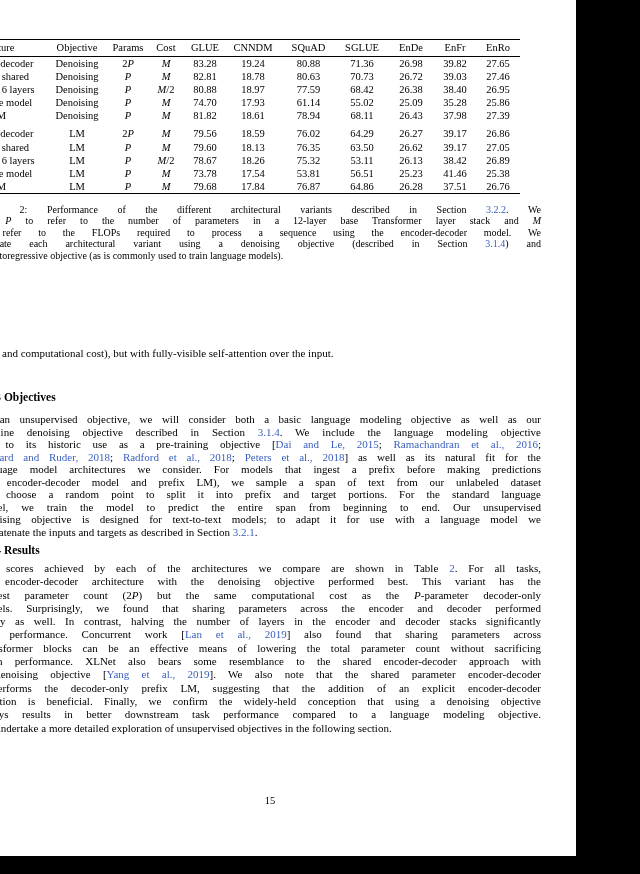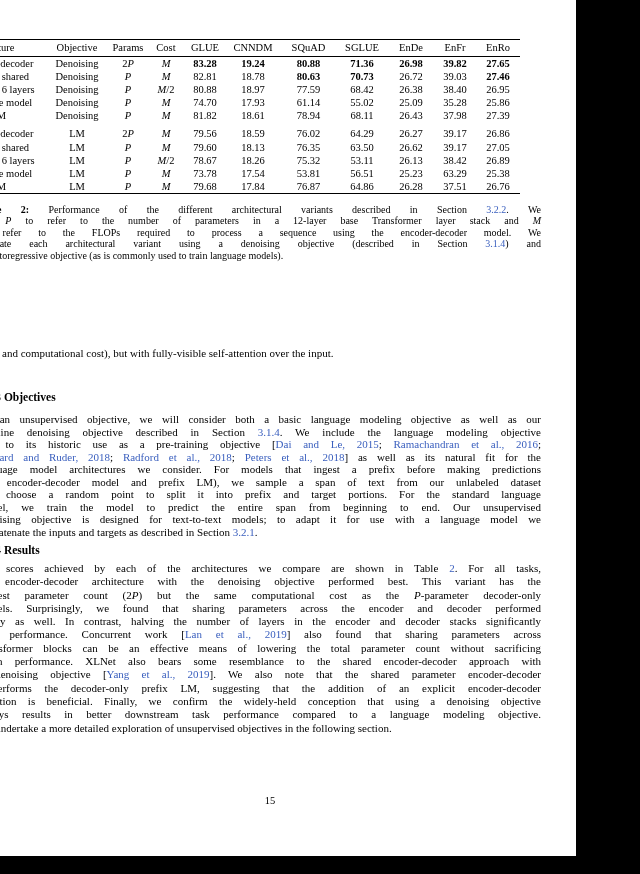--- a/index.html
+++ b/index.html
@@ -10,21 +10,21 @@
 
   
   #tablewrap{position:absolute;top:39px;left:-18px;}
   #tablewrap table{border-collapse:collapse;table-layout:fixed;width:560px;
       border-top:1.2px solid #000;border-bottom:1.2px solid #000;font-size:10.5px;}
   #tablewrap th{font-weight:400;border-bottom:1px solid #000;padding:2px 2px 3px;}
   #tablewrap td{text-align:center;padding:0 2px;line-height:13.1px;height:13.1px;overflow:hidden;white-space:nowrap;}
   #tablewrap th.c-arch,#tablewrap td.c-arch{text-align:left;}
   #tablewrap tr.gap td{height:5px;line-height:5px;border:none;}
 
-  .b{font-weight:bold;}
+  .b{font-weight:normal;}
   .i{font-style:italic;}
   .a{color:var(--link,#3a5fbe);}
 
   
   .tline{text-align:justify;text-align-last:justify;}
   .tline.tlast{text-align-last:left;}
 
   #caption{position:absolute;top:204px;left:0;width:563px;font-size:10px;line-height:11.4px;}
   .bullet{position:absolute;left:0;width:563px;padding-left:24px;box-sizing:border-box;
           font-size:11px;line-height:13px;}
@@ -185,21 +185,21 @@
             <tr>
               <td class="c-arch">Language model</td>
               <td class="c-objective">LM</td>
               <td class="c-params"><span class="i">P</span></td>
               <td class="c-cost"><span class="i">M</span></td>
               <td class="c-glue">73.78</td>
               <td class="c-cnndm">17.54</td>
               <td class="c-squad">53.81</td>
               <td class="c-sglue">56.51</td>
               <td class="c-ende">25.23</td>
-              <td class="c-enfr">63.29</td>
+              <td class="c-enfr">41.46</td>
               <td class="c-enro">25.38</td>
             </tr>
             <tr>
               <td class="c-arch">Prefix LM</td>
               <td class="c-objective">LM</td>
               <td class="c-params"><span class="i">P</span></td>
               <td class="c-cost"><span class="i">M</span></td>
               <td class="c-glue">79.68</td>
               <td class="c-cnndm">17.84</td>
               <td class="c-squad">76.87</td>

